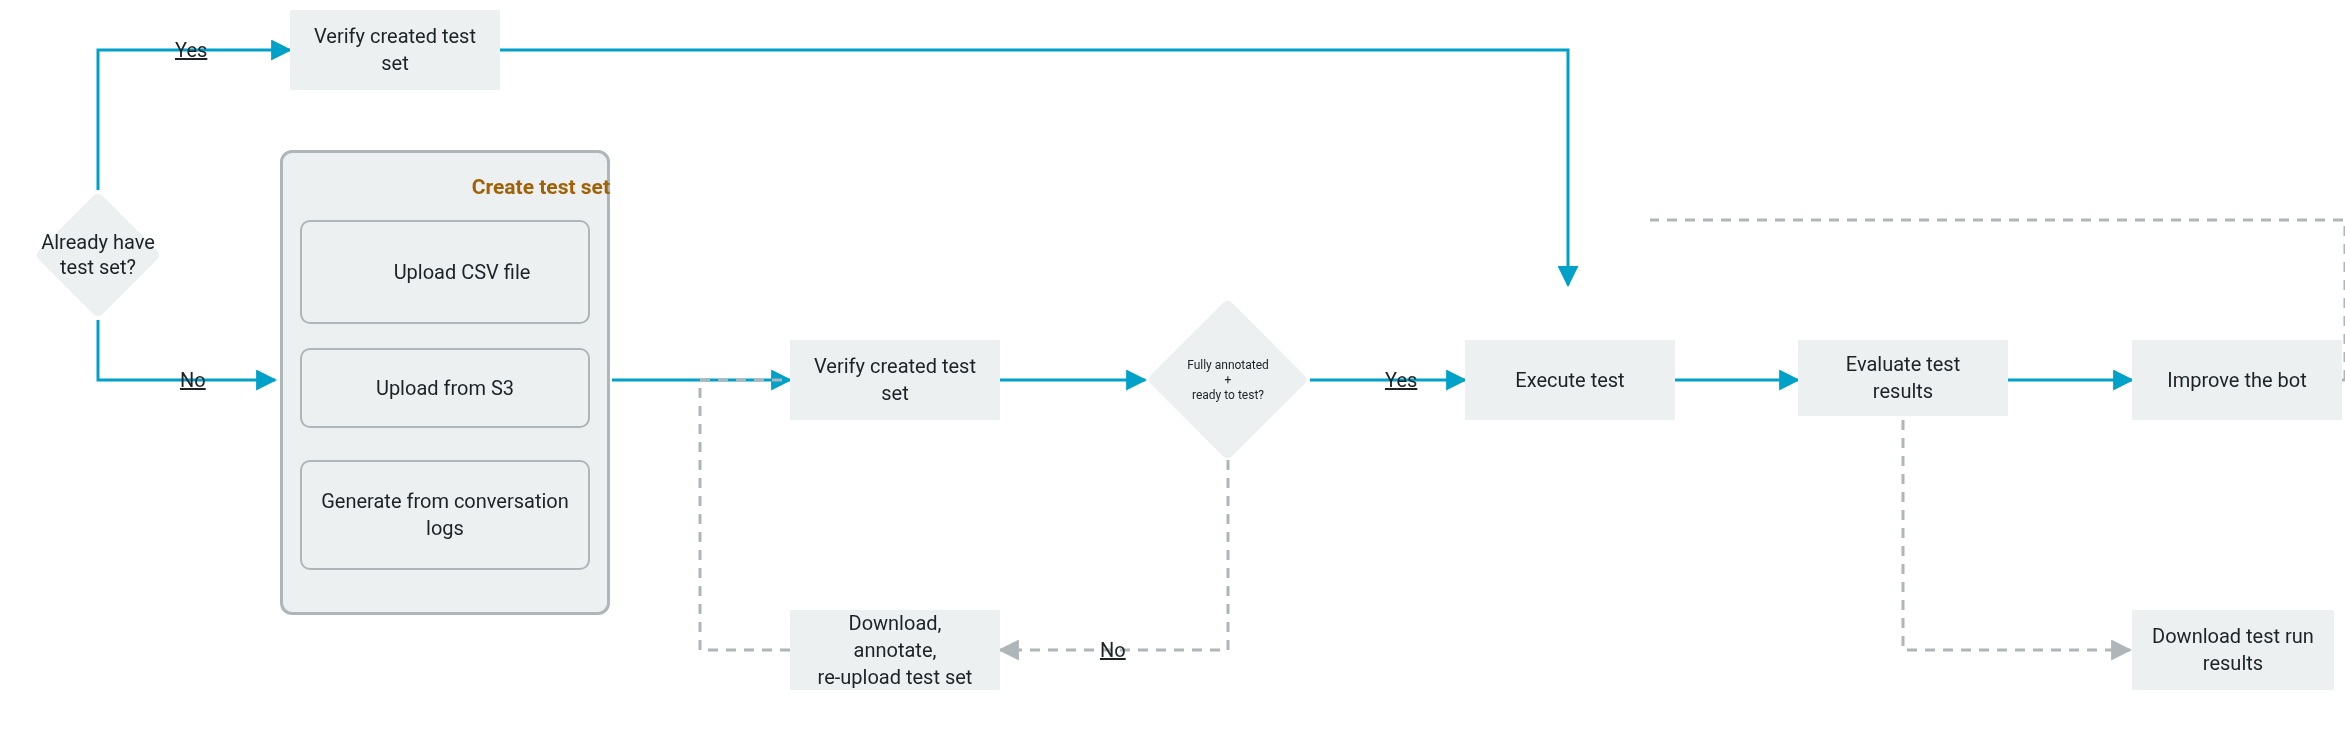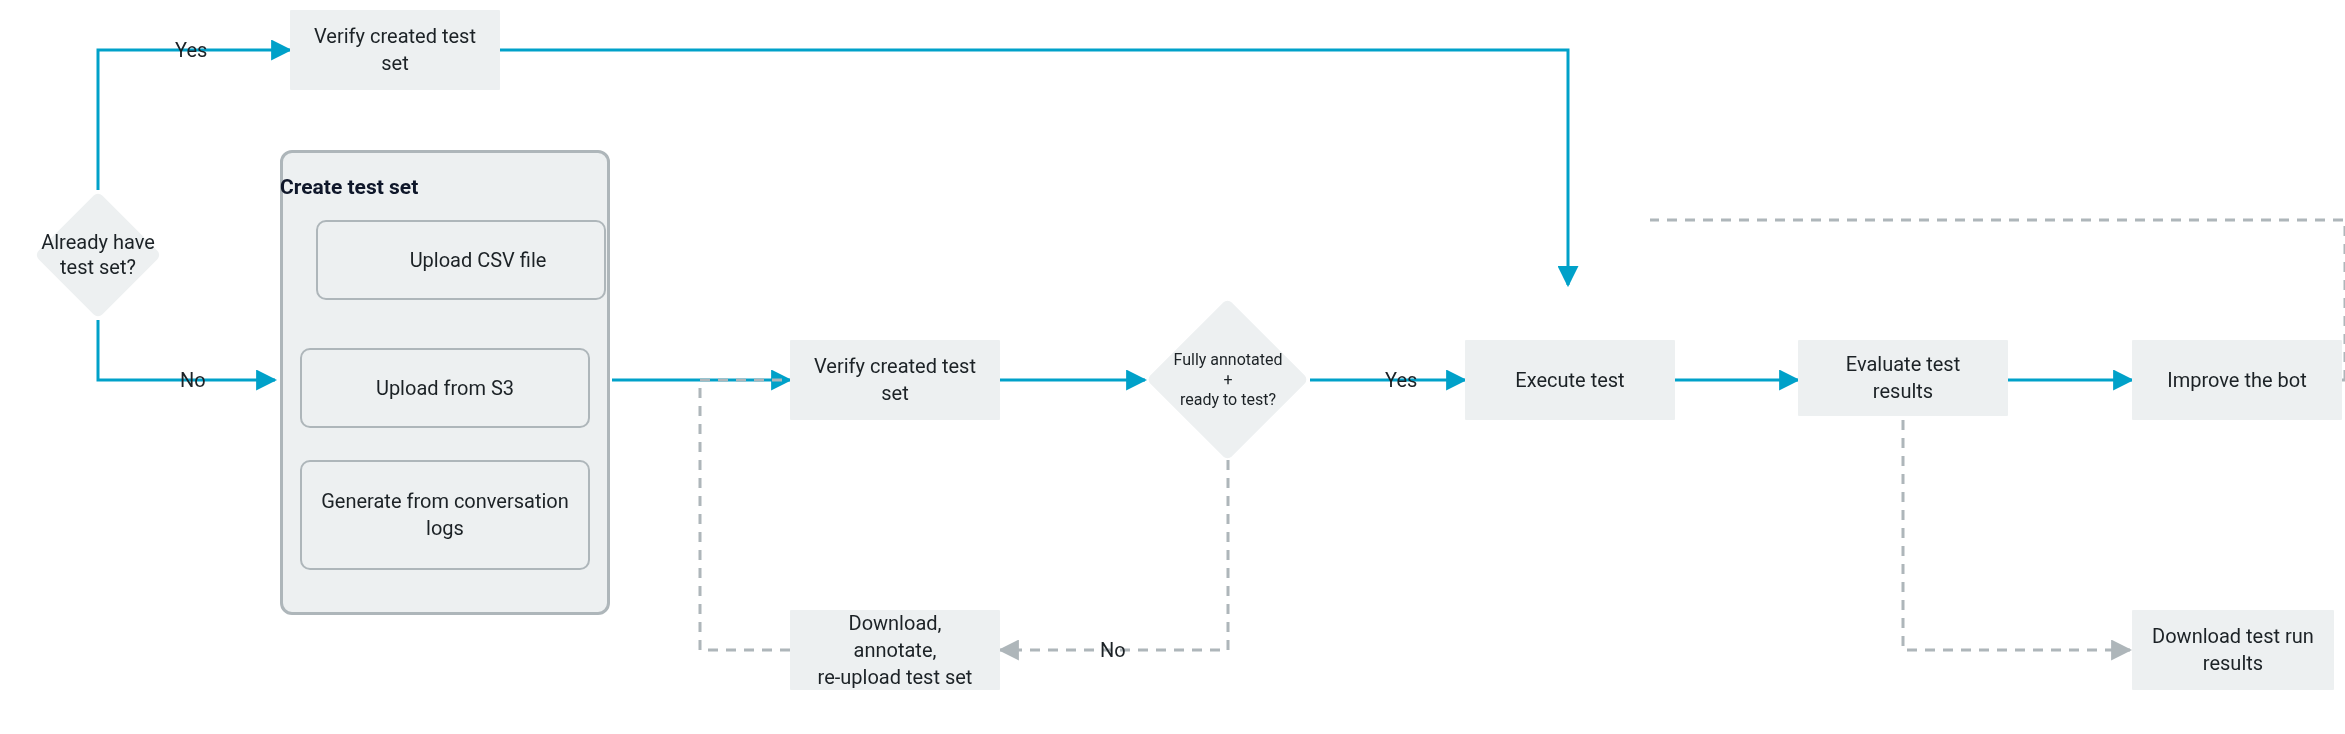--- a/index.html
+++ b/index.html
@@ -34,53 +34,54 @@
     position: absolute;
     display: flex;
     align-items: center;
     justify-content: center;
     text-align: center;
     font-size: 20px;
     color: #1c2226;
     line-height: 1.25;
     pointer-events: none;
   }
-  .diamond-label.big { font-size: 16px; }
+  .diamond-label.big { font-size: 12px; }
   .group {
     position: absolute;
     background: #edf0f1;
     border: 3px solid #aeb6ba;
     border-radius: 12px;
   }
   .group-title {
     position: absolute;
     font-weight: 700;
     font-size: 21px;
-    color: #0f172a;
-    text-align: left;
+    color: #a16207;
+    text-align: right;
   }
   .sub-node {
     position: absolute;
     background: #edf0f1;
     border: 2px solid #aeb6ba;
     border-radius: 10px;
     display: flex;
     align-items: center;
     justify-content: center;
     text-align: center;
     font-size: 20px;
     color: #1c2226;
     line-height: 1.35;
     padding: 8px 12px;
   }
   .edge-label {
     position: absolute;
     font-size: 20px;
     color: #1c2226;
     background: transparent;
+    text-decoration: underline;
   }
   svg.overlay {
     position: absolute;
     left: 0; top: 0;
     width: 2345px;
     height: 734px;
     pointer-events: none;
   }
 </style>
 </head>
@@ -138,21 +139,21 @@
 test set?</div>
 
 <div class="edge-label" style="left:175px; top:38px;">Yes</div>
 <div class="edge-label" style="left:180px; top:368px;">No</div>
 
 <div class="node" style="left:290px; top:10px; width:210px; height:80px; white-space:pre-line;">Verify created test
 set</div>
 
 <div class="group" style="left:280px; top:150px; width:330px; height:465px;"></div>
 <div class="group-title" style="left:280px; top:175px; width:330px;">Create test set</div>
-<div class="sub-node" style="left:316px; top:220px; width:290px; height:80px;padding-left:46px;">Upload CSV file</div>
+<div class="sub-node" style="left:300px; top:220px; width:290px; height:104px;padding-left:46px;">Upload CSV file</div>
 <div class="sub-node" style="left:300px; top:348px; width:290px; height:80px;">Upload from S3</div>
 <div class="sub-node" style="left:300px; top:460px; width:290px; height:110px; white-space:pre-line;">Generate from conversation
 logs</div>
 
 <div class="node" style="left:790px; top:340px; width:210px; height:80px; white-space:pre-line;">Verify created test
 set</div>
 
 <div class="diamond" style="left:1170px; top:322px; width:115px; height:115px;"></div>
 <div class="diamond-label big" style="left:1148px; top:345px; width:160px; height:70px; white-space:pre-line;">Fully annotated
 +

